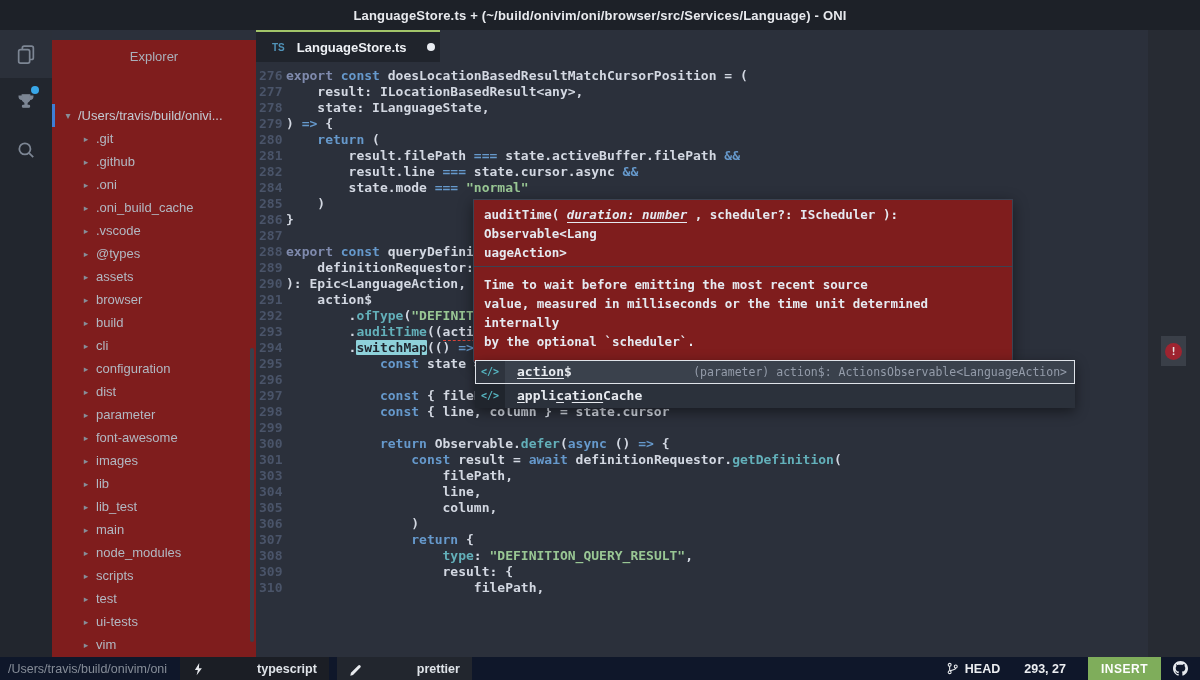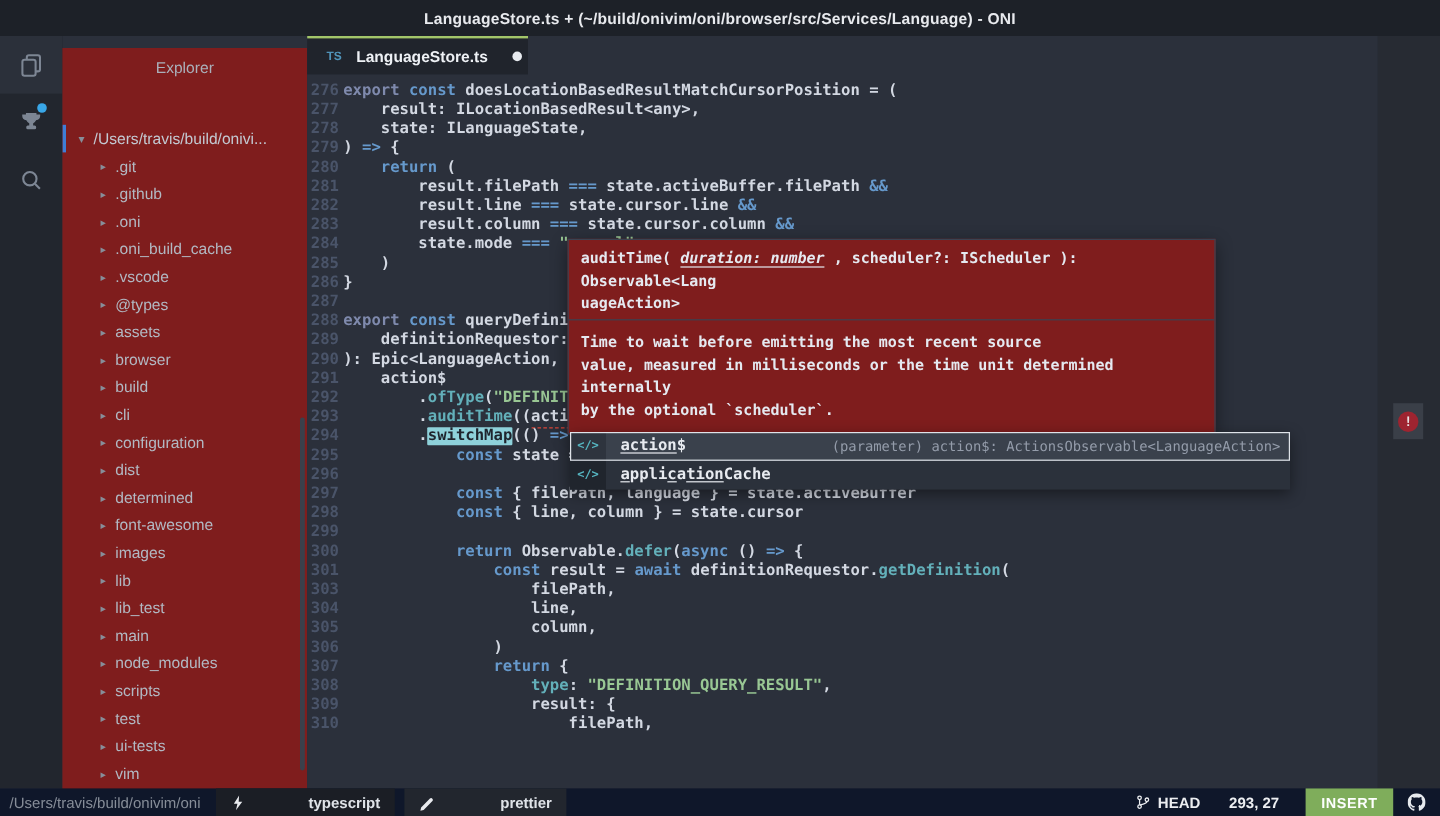--- a/index.html
+++ b/index.html
@@ -183,21 +183,21 @@
         <div class="tree-item folder">
           <span class="arrow">▸</span>
           <span class="tree-label">configuration</span>
         </div>
         <div class="tree-item folder">
           <span class="arrow">▸</span>
           <span class="tree-label">dist</span>
         </div>
         <div class="tree-item folder">
           <span class="arrow">▸</span>
-          <span class="tree-label">determined</span>
+          <span class="tree-label">parameter</span>
         </div>
         <div class="tree-item folder">
           <span class="arrow">▸</span>
           <span class="tree-label">font-awesome</span>
         </div>
         <div class="tree-item folder">
           <span class="arrow">▸</span>
           <span class="tree-label">images</span>
         </div>
         <div class="tree-item folder">
@@ -249,22 +249,21 @@
       <span class="dirty"></span>
     </div>
 
     <div class="code" id="code">
         <div class="codeline"><span class="ln">276</span><span class="ct"><span class="tk-k1">export </span><span class="tk-k2">const </span><span class="tk-w">doesLocationBasedResultMatchCursorPosition = (</span></span></div>
         <div class="codeline"><span class="ln">277</span><span class="ct"><span class="tk-w">    result: ILocationBasedResult&lt;any&gt;,</span></span></div>
         <div class="codeline"><span class="ln">278</span><span class="ct"><span class="tk-w">    state: ILanguageState,</span></span></div>
         <div class="codeline"><span class="ln">279</span><span class="ct"><span class="tk-w">) </span><span class="tk-op">=&gt;</span><span class="tk-w"> {</span></span></div>
         <div class="codeline"><span class="ln">280</span><span class="ct"><span class="tk-w">    </span><span class="tk-k2">return</span><span class="tk-w"> (</span></span></div>
         <div class="codeline"><span class="ln">281</span><span class="ct"><span class="tk-w">        result.filePath </span><span class="tk-op">===</span><span class="tk-w"> state.activeBuffer.filePath </span><span class="tk-op">&amp;&amp;</span></span></div>
-        <div class="codeline"><span class="ln">282</span><span class="ct"><span class="tk-w">        result.line </span><span class="tk-op">===</span><span class="tk-w"> state.cursor.line </span><span class="tk-op">&amp;&amp;</span></span></div>
-        <div class="codeline"><span class="ln">283</span><span class="ct"><span class="tk-w">        result.column </span><span class="tk-op">===</span><span class="tk-w"> state.cursor.column </span><span class="tk-op">&amp;&amp;</span></span></div>
+        <div class="codeline"><span class="ln">282</span><span class="ct"><span class="tk-w">        result.line </span><span class="tk-op">===</span><span class="tk-w"> state.cursor.async </span><span class="tk-op">&amp;&amp;</span></span></div>
         <div class="codeline"><span class="ln">284</span><span class="ct"><span class="tk-w">        state.mode </span><span class="tk-op">===</span><span class="tk-w"> </span><span class="tk-s">"normal"</span></span></div>
         <div class="codeline"><span class="ln">285</span><span class="ct"><span class="tk-w">    )</span></span></div>
         <div class="codeline"><span class="ln">286</span><span class="ct"><span class="tk-w">}</span></span></div>
         <div class="codeline"><span class="ln">287</span><span class="ct"></span></div>
         <div class="codeline"><span class="ln">288</span><span class="ct"><span class="tk-k1">export </span><span class="tk-k2">const </span><span class="tk-w">queryDefinit</span></span></div>
         <div class="codeline"><span class="ln">289</span><span class="ct"><span class="tk-w">    definitionRequestor: I</span></span></div>
         <div class="codeline"><span class="ln">290</span><span class="ct"><span class="tk-w">): Epic&lt;LanguageAction, IL</span></span></div>
         <div class="codeline"><span class="ln">291</span><span class="ct"><span class="tk-w">    action$</span></span></div>
         <div class="codeline"><span class="ln">292</span><span class="ct"><span class="tk-w">        .</span><span class="tk-m">ofType</span><span class="tk-w">(</span><span class="tk-s">"DEFINITION_QUERY"</span><span class="tk-w">)</span></span></div>
         <div class="codeline"><span class="ln">293</span><span class="ct"><span class="tk-w">        .</span><span class="tk-m">auditTime</span><span class="tk-w">((</span><span class="tk-err">action</span><span class="tk-cur"></span></span></div>

